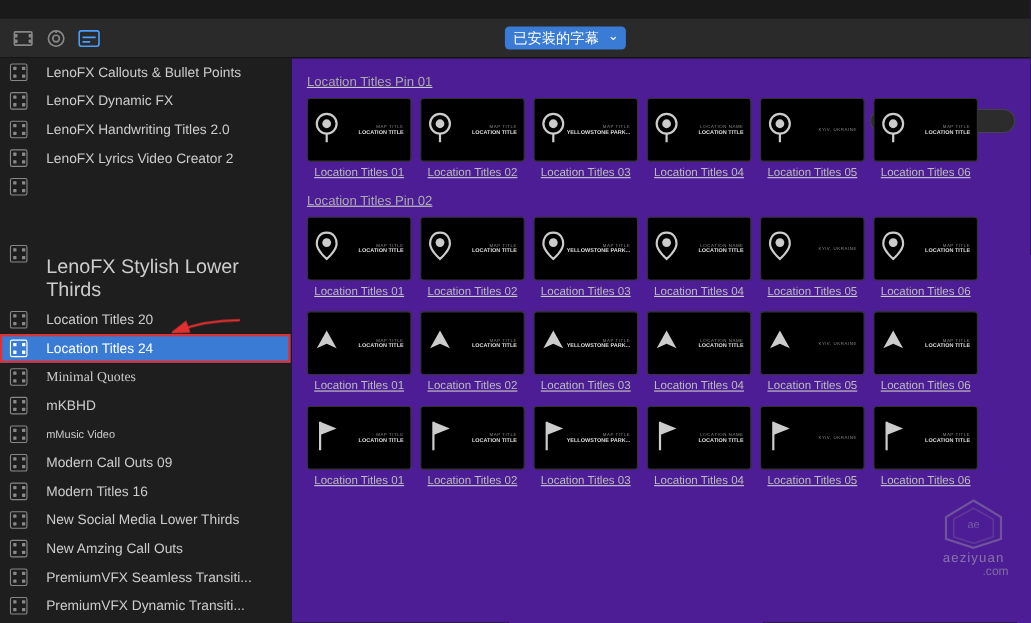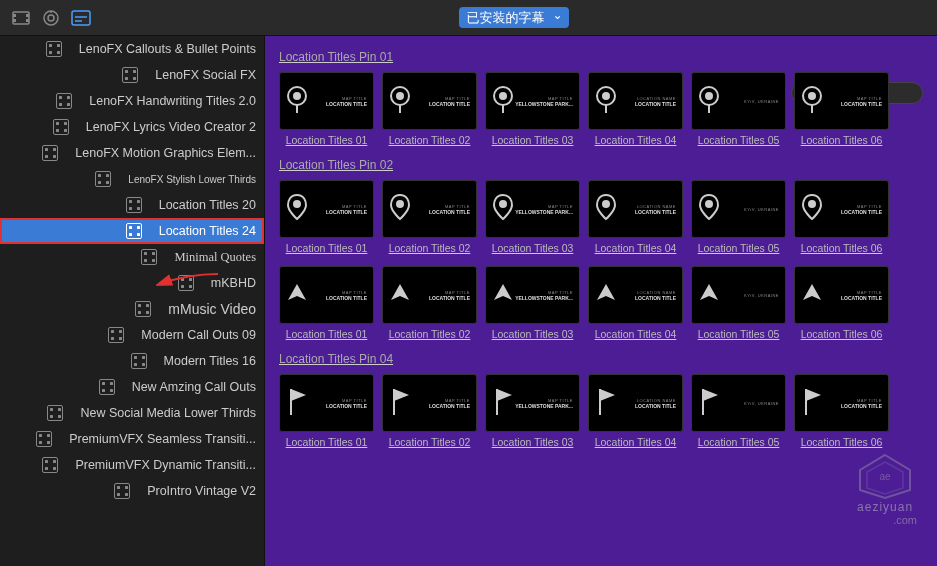--- a/index.html
+++ b/index.html
@@ -17,20 +17,21 @@
     
     .topbar {
       height: 36px;
       background: #2a2a2a;
       display: flex;
       align-items: center;
       padding: 0 10px;
       gap: 8px;
       border-bottom: 1px solid #111;
       flex-shrink: 0;
+      margin-top: 17px;
     }
     .topbar-icon {
       width: 22px; height: 22px;
       display: flex; align-items: center; justify-content: center;
       color: #888; font-size: 14px;
     }
     .topbar-dropdown {
       background: #3a7bd5;
       color: #fff;
       border: none;
@@ -76,21 +77,20 @@
     .sidebar::-webkit-scrollbar-thumb { background: #444; border-radius: 3px; }
 
     .sidebar-item {
       display: flex;
       align-items: center;
       padding: 4px 8px;
       cursor: pointer;
       font-size: 12.5px;
       color: #ccc;
       gap: 16px;
-      justify-content: flex-end;
     }
     .sidebar-item.active {
       background: #3a7bd5;
       color: #fff;
     }
     .sidebar-item-icon {
       width: 18px; height: 18px;
       display: flex; align-items: center; justify-content: center;
       flex-shrink: 0;
     }
@@ -268,45 +268,44 @@
   <div class="sidebar-item">
         <div class="sidebar-item-icon">
           <div class="film-icon"></div>
         </div>
         <span style="font-size: 12.5px;">LenoFX Callouts &amp; Bullet Points</span>
       </div>
       <div class="sidebar-item">
         <div class="sidebar-item-icon">
           <div class="film-icon"></div>
         </div>
-        <span style="font-size: 12.5px;">LenoFX Social FX</span>
+        <span style="font-size: 12.5px;">LenoFX Dynamic FX</span>
       </div>
       <div class="sidebar-item">
         <div class="sidebar-item-icon">
           <div class="film-icon"></div>
         </div>
         <span style="font-size: 12.5px;">LenoFX Handwriting Titles 2.0</span>
       </div>
       <div class="sidebar-item">
         <div class="sidebar-item-icon">
           <div class="film-icon"></div>
         </div>
         <span style="font-size: 12.5px;">LenoFX Lyrics Video Creator 2</span>
       </div>
       <div class="sidebar-item">
         <div class="sidebar-item-icon">
           <div class="film-icon"></div>
         </div>
-        <span style="font-size: 12.5px;">LenoFX Motion Graphics Elem...</span>
-      </div>
-      <div class="sidebar-item">
-        <div class="sidebar-item-icon">
-          <div class="film-icon"></div>
-        </div>
-        <span style="font-size: 10px;">LenoFX Stylish Lower Thirds</span>
+      </div>
+      <div class="sidebar-item">
+        <div class="sidebar-item-icon">
+          <div class="film-icon"></div>
+        </div>
+        <span style="font-size: 18px; margin-top: 45px;">LenoFX Stylish Lower Thirds</span>
       </div>
       <div class="sidebar-item">
         <div class="sidebar-item-icon">
           <div class="film-icon"></div>
         </div>
         <span style="font-size: 12.5px;">Location Titles 20</span>
       </div>
       <div class="sidebar-item active" style="outline: rgb(224, 48, 48) solid 2px; outline-offset: -2px;">
         <div class="sidebar-item-icon">
           <div class="film-icon"></div>
@@ -322,45 +321,45 @@
       <div class="sidebar-item">
         <div class="sidebar-item-icon">
           <div class="film-icon"></div>
         </div>
         <span style="font-size: 12.5px;">mKBHD</span>
       </div>
       <div class="sidebar-item">
         <div class="sidebar-item-icon">
           <div class="film-icon"></div>
         </div>
-        <span style="font-size: 14px;">mMusic Video</span>
+        <span style="font-size: 10px;">mMusic Video</span>
       </div>
       <div class="sidebar-item">
         <div class="sidebar-item-icon">
           <div class="film-icon"></div>
         </div>
         <span style="font-size: 12.5px;">Modern Call Outs 09</span>
       </div>
       <div class="sidebar-item">
         <div class="sidebar-item-icon">
           <div class="film-icon"></div>
         </div>
         <span style="font-size: 12.5px;">Modern Titles 16</span>
       </div>
       <div class="sidebar-item">
         <div class="sidebar-item-icon">
           <div class="film-icon"></div>
         </div>
+        <span style="font-size: 12.5px;">New Social Media Lower Thirds</span>
+      </div>
+      <div class="sidebar-item">
+        <div class="sidebar-item-icon">
+          <div class="film-icon"></div>
+        </div>
         <span style="font-size: 12.5px;">New Amzing Call Outs</span>
-      </div>
-      <div class="sidebar-item">
-        <div class="sidebar-item-icon">
-          <div class="film-icon"></div>
-        </div>
-        <span style="font-size: 12.5px;">New Social Media Lower Thirds</span>
       </div>
       <div class="sidebar-item">
         <div class="sidebar-item-icon">
           <div class="film-icon"></div>
         </div>
         <span style="font-size: 12.5px;">PremiumVFX Seamless Transiti...</span>
       </div>
       <div class="sidebar-item">
         <div class="sidebar-item-icon">
           <div class="film-icon"></div>
@@ -626,21 +625,20 @@
                 <div style="position: absolute; right: 6px; top: 50%; transform: translateY(-50%); text-align: right;">
                   <span style="font-size: 4px; color: rgb(136, 136, 136); letter-spacing: 0.5px; display: block;">MAP TITLE</span>
                   <span style="font-size: 5px; color: rgb(221, 221, 221); font-weight: bold; display: block;">LOCATION TITLE</span>
                 </div>
               </div>
               <div class="pin-label">Location Titles 06</div>
             </div>
           </div>
         </div>
         <div class="pin-group">
-          <div class="pin-group-title">Location Titles Pin 04</div>
           <div class="pin-items">
             <div class="pin-item">
               <div class="pin-thumb">
                 <span class="pin-icon" style="position: absolute; left: 6px; top: 50%; transform: translateY(-50%);"><svg width="22" height="28" viewBox="0 0 22 28">
                     <line x1="5" y1="2" x2="5" y2="28" stroke="#ccc" stroke-width="2"></line>
                     <polygon points="5,2 20,8 5,14" fill="#ccc"></polygon>
                   </svg></span>
                 <div style="position: absolute; right: 6px; top: 50%; transform: translateY(-50%); text-align: right;">
                   <span style="font-size: 4px; color: rgb(136, 136, 136); letter-spacing: 0.5px; display: block;">MAP TITLE</span>
                   <span style="font-size: 5px; color: rgb(221, 221, 221); font-weight: bold; display: block;">LOCATION TITLE</span>

